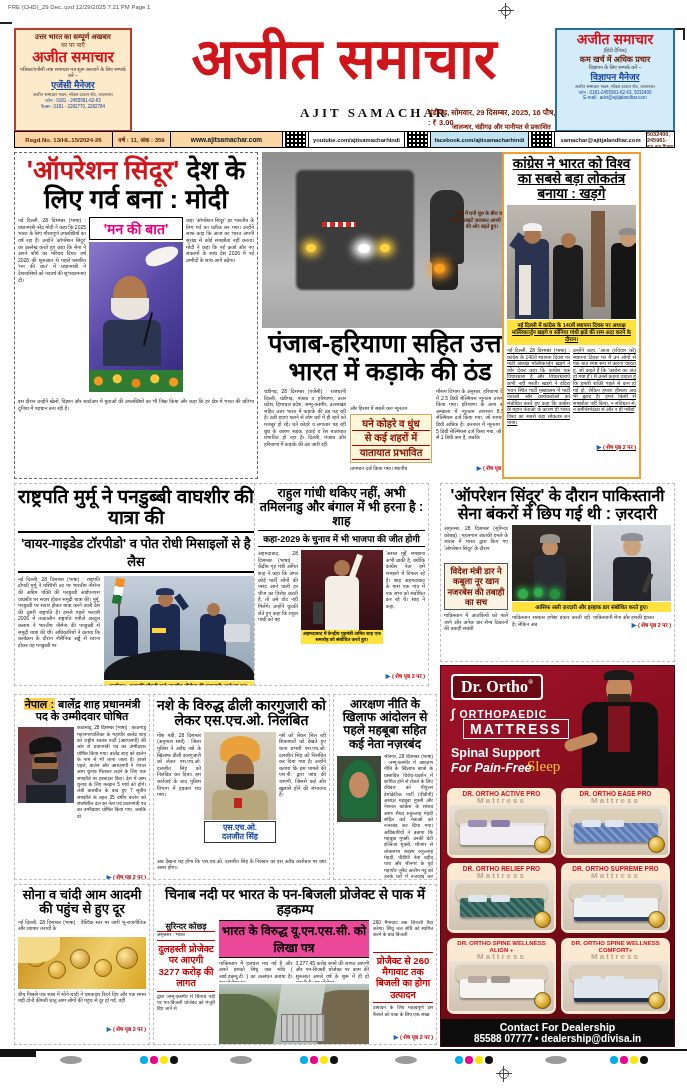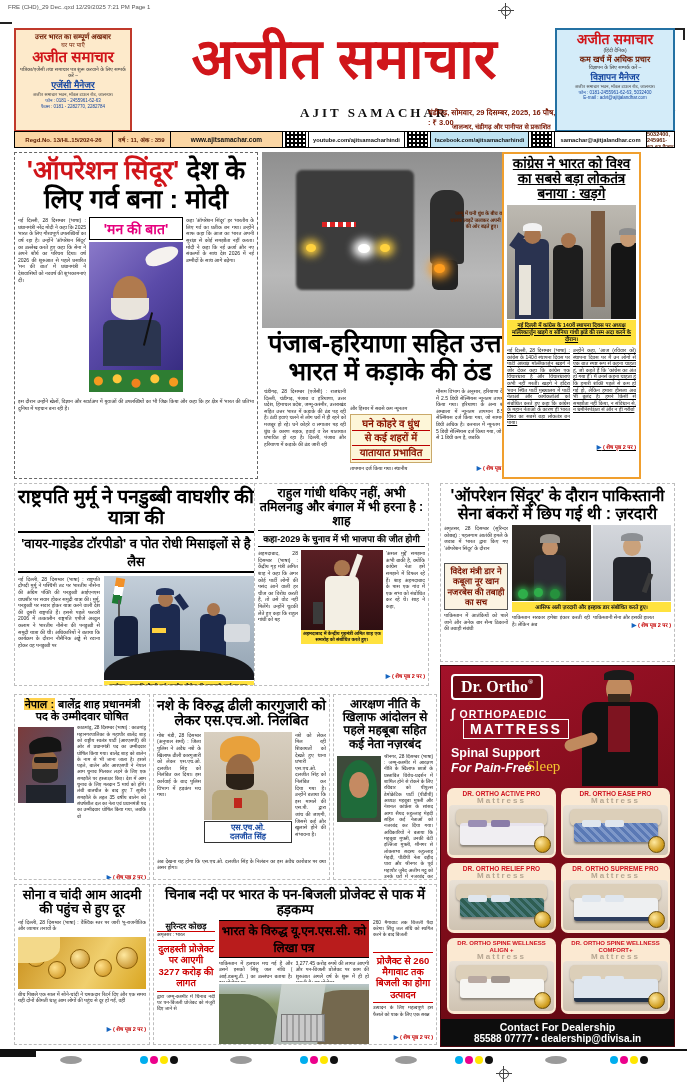--- a/index.html
+++ b/index.html
@@ -285,21 +285,21 @@
       </div>
       <div class="body-t" style="font-size:4.8px;height:148px;">काठमांडू, 28 दिसम्बर (भाषा) : काठमांडू महानगरपालिका के महापौर बालेंद्र शाह को राष्ट्रीय स्वतंत्र पार्टी (आरएसपी) की ओर से प्रधानमंत्री पद का उम्मीदवार घोषित किया गया। बालेंद्र शाह को बालेन के नाम से भी जाना जाता है। इससे पहले, बालेन और आरएसपी ने नेपाल आम चुनाव मिलकर लड़ने के लिए एक समझौते पर हस्ताक्षर किए। देश में आम चुनाव के लिए मतदान 5 मार्च को होंगे। लंबी बातचीत के बाद हुए 7 सूत्रीय समझौते के तहत 35 वर्षीय बालेन को संघर्षशील दल का नेता एवं प्रधानमंत्री पद का उम्मीदवार घोषित किया गया, जबकि वो</div>
       <div class="more"><span class="arr">▶</span> <span>( शेष पृष्ठ 2 पर )</span></div>
     </div>
   </div>
 
   <div class="art" style="left:153px;top:694px;width:177px;height:186px;">
     <div class="hl" style="font-size:14px;">नशे के विरुद्ध ढीली कारगुजारी को लेकर एस.एच.ओ. निलंबित</div>
     <div style="display:flex;gap:3px;margin-top:3px;">
       <div class="body-t" style="width:44px;height:124px;">गोश मंडी, 28 दिसम्बर (अनुपाल शर्मा) : जिला पुलिस ने अवैध नशे के खिलाफ ढीली कारगुजारी को लेकर एस.एच.ओ. दलजीत सिंह को निलंबित कर दिया। इस कार्रवाई के बाद पुलिस विभाग में हड़कंप मच गया।</div>
-      <div style="width:88px;">
+      <div style="width:72px;">
         <div class="ph" style="height:88px;background:linear-gradient(#d8cfc0,#c2b6a2);">
           <div class="abs" style="left:16px;top:4px;width:40px;height:26px;background:#e8a13c;border-radius:50% 50% 20% 20%;"></div>
           <div class="face" style="left:22px;top:22px;width:28px;height:32px;background:#9a6b44;"></div>
           <div class="abs" style="left:22px;top:42px;width:28px;height:16px;background:#2b2118;border-radius:0 0 45% 45%;"></div>
           <div class="abs" style="left:8px;top:58px;width:56px;height:30px;background:#b8a77c;border-radius:8px 8px 0 0;"></div>
           <div class="abs" style="left:30px;top:66px;width:8px;height:10px;background:#c0271c;"></div>
         </div>
         <div style="border:1px solid #333;text-align:center;font-weight:bold;color:#1546a0;font-size:8px;line-height:1.15;padding:1px 0;margin-top:1px;">
           <div>एस.एच.ओ.</div>
           <div>दलजीत सिंह</div>
@@ -340,21 +340,21 @@
   <div class="art" style="left:153px;top:884px;width:284px;height:161px;">
     <div class="hl" style="font-size:13.5px;">चिनाब नदी पर भारत के पन-बिजली प्रोजेक्ट से पाक में हड़कम्प</div>
     <div style="display:flex;gap:4px;margin-top:2px;">
       <div style="width:58px;">
         <div style="font-size:8px;font-weight:bold;color:#111;border-bottom:1px solid #c00;text-align:center;">सुरिन्दर कोछड़</div>
         <div class="body-t" style="font-size:4.8px;">अमृतसर : भारत</div>
         <div style="border-top:1.5px solid #c00;border-bottom:1.5px solid #c00;color:#c00;font-weight:bold;font-size:9.5px;text-align:center;padding:2px 0;margin:2px 0;line-height:1.2;">दुलहस्ती प्रोजेक्ट पर आएगी 3277 करोड़ की लागत</div>
         <div class="body-t" style="font-size:4.8px;height:34px;">द्वारा जम्मू-कश्मीर में चिनाब नदी पर पन-बिजली प्रोजेक्ट को मंजूरी दिए जाने से</div>
       </div>
       <div style="flex:1;">
-        <div class="subbar" style="font-size:12px;background:#b91c1c;border-width:1.5px;padding:1px 0;">भारत के विरुद्ध यू.एन.एस.सी. को लिखा पत्र</div>
+        <div class="subbar" style="font-size:12px;background:#ec4899;border-width:1.5px;padding:1px 0;">भारत के विरुद्ध यू.एन.एस.सी. को लिखा पत्र</div>
         <div style="display:flex;gap:3px;margin-top:2px;">
           <div class="body-t" style="width:50%;height:22px;">पाकिस्तान में हलचल मच गई है और उसने इसको सिंधु जल संधि ( आई.डब्ल्यू.टी. ) का उल्लंघन बताया है। इस प्रोजेक्ट पर</div>
           <div class="body-t" style="width:50%;height:22px;">3,277.45 करोड़ रुपये की लागत आएगी और पन-बिजली प्रोजेक्ट पर काम की शुरुआत अगले वर्ष के शुरू में ही हो सकती है। यह प्रोजेक्ट</div>
         </div>
         <div class="ph" style="height:66px;margin-top:2px;background:linear-gradient(#b9c6c9 0%,#8a9a6b 30%,#6b7a55 100%);">
           <div class="abs" style="left:0;top:10px;width:60px;height:56px;background:#5f6e4a;border-radius:0 60% 0 0;"></div>
           <div class="abs" style="right:0;top:6px;width:70px;height:60px;background:#74684e;border-radius:60% 0 0 0;"></div>
           <div class="abs" style="left:58px;top:0;width:44px;height:66px;background:linear-gradient(#cfd6d2,#aeb8b2);transform:skewX(-8deg);"></div>
           <div class="abs" style="left:62px;top:30px;width:42px;height:26px;background:repeating-linear-gradient(90deg,#c9c9c9 0 4px,#9f9f9f 4px 6px);border:1px solid #777;"></div>
         </div>

